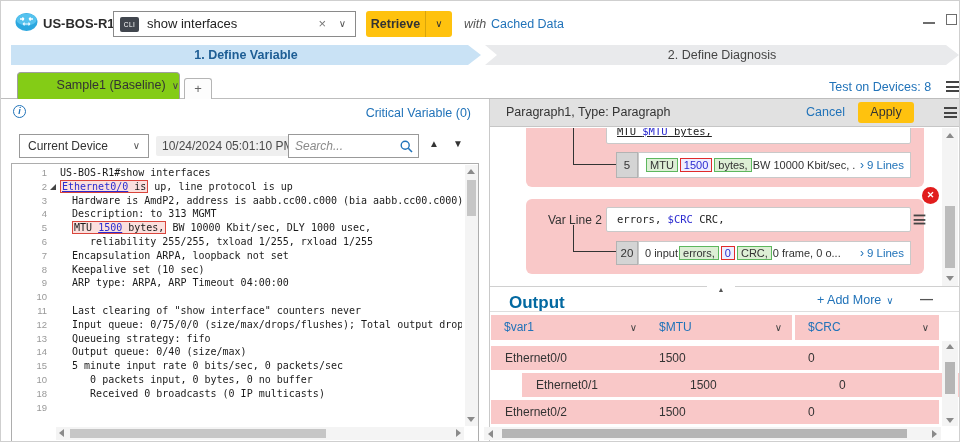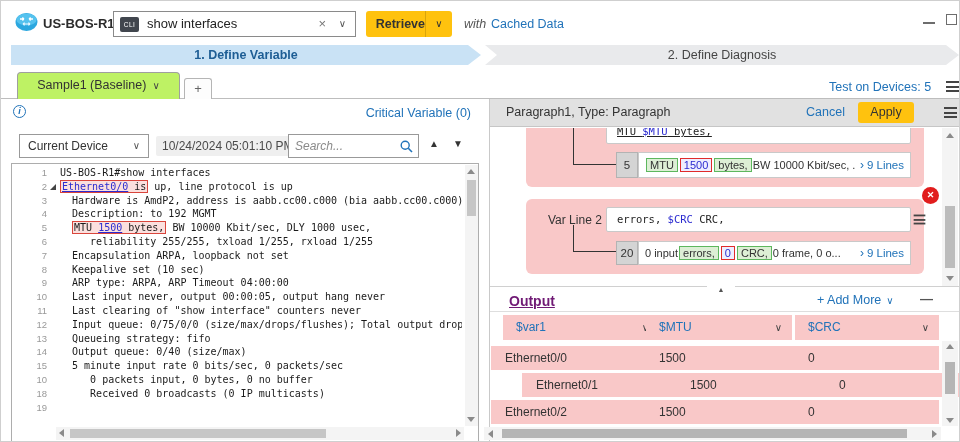--- a/index.html
+++ b/index.html
@@ -14,38 +14,38 @@
 
   
   #device-name { left:42px; top:15px; font-size:13px; font-weight:600; color:#2b2b2b; }
   #cmd-box { left:112px; top:10px; width:243px; height:26px; border:1px solid #8a8a8a; background:#fff; }
   #cli-badge { left:6px; top:5px; width:19px; height:15px; background:#41464e; border-radius:2px;
                color:#fff; font-size:6.5px; text-align:center; line-height:15px; letter-spacing:.5px; }
   #cmd-text { left:33px; top:0; font-size:13px; color:#222; line-height:24px; }
   #cmd-clear { right:29px; top:0; font-size:13px; color:#777; line-height:24px; cursor:default; }
   #cmd-drop { right:9px; top:0; font-size:10px; color:#555; line-height:24px; }
   #retrieve-btn { left:365px; top:10px; height:26px; width:86px; background:#ffc20e; border-radius:3px; display:flex; }
-  #retrieve-main { width:59px; text-align:right; font-size:12.5px; font-weight:600; color:#333; line-height:26px; }
+  #retrieve-main { width:59px; text-align:center; font-size:12.5px; font-weight:600; color:#333; line-height:26px; }
   #retrieve-drop { width:27px; border-left:1px solid rgba(0,0,0,.15); text-align:center; font-size:10px; color:#333; line-height:25px; }
   #with-label { left:463px; top:16px; font-size:12.5px; font-style:italic; color:#555; }
   #cached-data { left:490px; top:16px; font-size:12.5px; }
   #win-min { left:922px; top:21px; width:12px; height:2px; background:#6d6d6d; }
   #win-max { left:945px; top:13px; width:11px; height:11px; border:1.5px solid #6d6d6d; background:#fff; }
 
   
   .step { top:44px; height:20px; font-size:12.5px; text-align:center; line-height:20px; }
   #step1 { left:10px; width:470px; background:#c9e2f5; color:#1d5d94; font-weight:600;
            clip-path:polygon(0 0, calc(100% - 13px) 0, 100% 50%, calc(100% - 13px) 100%, 0 100%); }
   #step2 { left:484px; width:474px; background:#e9eaec; color:#454545;
            clip-path:polygon(0 0, calc(100% - 13px) 0, 100% 50%, calc(100% - 13px) 100%, 0 100%, 12px 50%); }
 
   
   #tabline { left:0; top:97px; width:960px; height:1px; background:#bdbdbd; }
-  #tab-sample { left:16px; top:71px; width:163px; height:27px; background:#bef264; border:1px solid #9f9f9f; border-bottom:none;
-                border-radius:4px 4px 0 0; z-index:2; text-align:center; font-size:12.5px; color:#333; line-height:25px; }
+  #tab-sample { left:16px; top:71px; width:163px; height:27px; background:#84cc16; border:1px solid #9f9f9f; border-bottom:none;
+                border-radius:4px 4px 0 0; z-index:2; text-align:right; font-size:12.5px; color:#333; line-height:25px; }
   #tab-sample .chev { font-size:10px; margin-left:6px; color:#444; }
   #tab-add { left:183px; top:77px; width:28px; height:21px; background:#fdfdfd; border:1px solid #b5b5b5; border-bottom:none;
              border-radius:3px 3px 0 0; z-index:2; text-align:center; font-size:13px; color:#666; line-height:19px; }
   #test-devices { left:828px; top:79px; font-size:12.5px; }
   .menu-icon { width:13px; height:11px; border-top:2px solid #444; border-bottom:2px solid #444; }
   .menu-icon::after { content:""; display:block; height:2px; background:#444; margin-top:2.5px; }
   #panel-menu { left:945px; top:80px; }
 
   
   #info-icon { left:12px; top:104px; width:13px; height:13px; border:1px solid #2173b9; border-radius:50%;
@@ -124,21 +124,21 @@
   #vl2-label { position:absolute; left:22px; top:14px; font-size:12px; color:#333; }
   #row-menu { position:absolute; left:387px; top:15px; transform:scale(.9); }
   #delete-x { left:921px; top:186px; width:17px; height:17px; background:#e11d1d; border-radius:50%; z-index:5;
               color:#fff; font-size:9px; font-weight:700; text-align:center; line-height:17px; }
   #rp-vscroll { left:941px; top:127px; width:16px; height:158px; }
   #rp-vthumb { left:3px; top:78px; width:10px; height:62px; background:#bcbcbc; }
 
   
   #out-topline { left:489px; top:285px; width:471px; height:1px; background:#d0d0d0; }
   #collapse-handle { left:706px; top:284px; width:28px; text-align:center; font-size:7px; color:#555; background:#fff; line-height:9px; }
-  #output-title { left:508px; top:292px; font-size:14px; font-weight:700; color:#701a75;text-decoration:underline; }
+  #output-title { left:508px; top:292px; font-size:17px; font-weight:700; color:#0369a1; }
   #add-more { left:816px; top:292px; font-size:12.5px; }
   #add-more .chev { font-size:10px; margin-left:5px; }
   #out-collapse { left:919px; top:290px; font-size:13px; color:#555; font-weight:700; }
   #out-headline { left:489px; top:310px; width:471px; height:1px; background:#dedede; }
   #out-cols { left:490px; top:314px; width:448px; height:25px; }
   .out-col { position:absolute; top:0; height:25px; background:#f9c8c8; }
   .out-col .lbl { position:absolute; left:13px; line-height:25px; font-size:12px; color:#2173b9; }
   .out-col .chev { position:absolute; right:10px; line-height:25px; font-size:10px; color:#444; }
   #out-rows { left:490px; top:345px; width:448px; height:80px; }
   .out-row { position:absolute; left:0; width:448px; height:24px; background:#f9c8c8; }
@@ -180,21 +180,21 @@
   <span class="abs" id="win-max"></span>
 
   <div class="abs step" id="step1"><span>1. Define Variable</span></div>
   <div class="abs step" id="step2"><span>2. Define Diagnosis</span></div>
 
   <div class="abs" id="tabline"></div>
   <div class="abs" id="tab-sample">
     <span>Sample1 (Baseline)</span><span class="chev">∨</span>
   </div>
   <div class="abs" id="tab-add">+</div>
-  <span class="abs blue" id="test-devices">Test on Devices: 5</span>
+  <span class="abs blue" id="test-devices">Test on Devices: 8</span>
   <div class="abs menu-icon" id="panel-menu"></div>
 
   <span class="abs" id="info-icon">i</span>
   <span class="abs blue" id="critical-link">Critical Variable (0)</span>
 
   <div class="abs" id="device-select">
     <span>Current Device</span>
     <span class="chev">∨</span>
   </div>
   <span class="abs" id="timestamp">10/24/2024 05:01:10 PM</span>
@@ -206,27 +206,27 @@
     </svg>
   </div>
   <span class="abs" id="search-prev">▲</span>
   <span class="abs" id="search-next">▼</span>
 
   <div class="abs" id="code-box">
     <div id="code-lines">
         <div class="code-line"><span class="ln-num">1</span><span class="ln-mark"></span><span class="ln-text"><span>US-BOS-R1#show interfaces</span></span></div>
         <div class="code-line"><span class="ln-num">2</span><span class="ln-mark"><span class="fold-tri"></span></span><span class="ln-text"><span class="hl-box"><span class="code-var">Ethernet0/0</span><span> is</span></span><span> up, line protocol is up</span></span></div>
         <div class="code-line"><span class="ln-num">3</span><span class="ln-mark"></span><span class="ln-text"><span>  Hardware is AmdP2, address is aabb.cc00.c000 (bia aabb.cc00.c000)</span></span></div>
-        <div class="code-line"><span class="ln-num">4</span><span class="ln-mark"></span><span class="ln-text"><span>  Description: to 192 MGMT</span></span></div>
+        <div class="code-line"><span class="ln-num">4</span><span class="ln-mark"></span><span class="ln-text"><span>  Description: to 313 MGMT</span></span></div>
         <div class="code-line"><span class="ln-num">5</span><span class="ln-mark"></span><span class="ln-text"><span>  </span><span class="hl-box"><span>MTU </span><span class="code-var">1500</span><span> bytes,</span></span><span> BW 10000 Kbit/sec, DLY 1000 usec,</span></span></div>
         <div class="code-line"><span class="ln-num">6</span><span class="ln-mark"></span><span class="ln-text"><span>     reliability 255/255, txload 1/255, rxload 1/255</span></span></div>
         <div class="code-line"><span class="ln-num">7</span><span class="ln-mark"></span><span class="ln-text"><span>  Encapsulation ARPA, loopback not set</span></span></div>
         <div class="code-line"><span class="ln-num">8</span><span class="ln-mark"></span><span class="ln-text"><span>  Keepalive set (10 sec)</span></span></div>
         <div class="code-line"><span class="ln-num">9</span><span class="ln-mark"></span><span class="ln-text"><span>  ARP type: ARPA, ARP Timeout 04:00:00</span></span></div>
-        <div class="code-line"><span class="ln-num">10</span><span class="ln-mark"></span><span class="ln-text"><span>  Last input never, output 00:00:05, output hang never</span></span></div>
+        <div class="code-line"><span class="ln-num">10</span><span class="ln-mark"></span></div>
         <div class="code-line"><span class="ln-num">11</span><span class="ln-mark"></span><span class="ln-text"><span>  Last clearing of "show interface" counters never</span></span></div>
         <div class="code-line"><span class="ln-num">12</span><span class="ln-mark"></span><span class="ln-text"><span>  Input queue: 0/75/0/0 (size/max/drops/flushes); Total output drop</span></span></div>
         <div class="code-line"><span class="ln-num">13</span><span class="ln-mark"></span><span class="ln-text"><span>  Queueing strategy: fifo</span></span></div>
         <div class="code-line"><span class="ln-num">14</span><span class="ln-mark"></span><span class="ln-text"><span>  Output queue: 0/40 (size/max)</span></span></div>
         <div class="code-line"><span class="ln-num">15</span><span class="ln-mark"></span><span class="ln-text"><span>  5 minute input rate 0 bits/sec, 0 packets/sec</span></span></div>
         <div class="code-line"><span class="ln-num">10</span><span class="ln-mark"></span><span class="ln-text"><span>     0 packets input, 0 bytes, 0 no buffer</span></span></div>
         <div class="code-line"><span class="ln-num">18</span><span class="ln-mark"></span><span class="ln-text"><span>     Received 0 broadcasts (0 IP multicasts)</span></span></div>
         <div class="code-line"><span class="ln-num">19</span><span class="ln-mark"></span><span class="ln-text"></span></div>
       </div>
     <div id="code-vscroll" class="sb-track-v">
@@ -291,21 +291,21 @@
   <div class="abs" id="out-topline"></div>
   <span class="abs" id="collapse-handle">▲</span>
   <span class="abs" id="output-title">Output</span>
   <span class="abs blue" id="add-more">
     <span>+ Add More</span><span class="chev">∨</span>
   </span>
   <span class="abs" id="out-collapse">—</span>
   <div class="abs" id="out-headline"></div>
 
   <div class="abs" id="out-cols">
-      <div class="out-col" style="left: 12px; width: 156px;">
+      <div class="out-col" style="left: 0px; width: 156px;">
         <span class="lbl">$var1</span>
         <span class="chev">∨</span>
       </div>
       <div class="out-col" style="left: 155px; width: 146px;">
         <span class="lbl">$MTU</span>
         <span class="chev">∨</span>
       </div>
       <div class="out-col" style="left: 304px; width: 144px;">
         <span class="lbl">$CRC</span>
         <span class="chev">∨</span>

